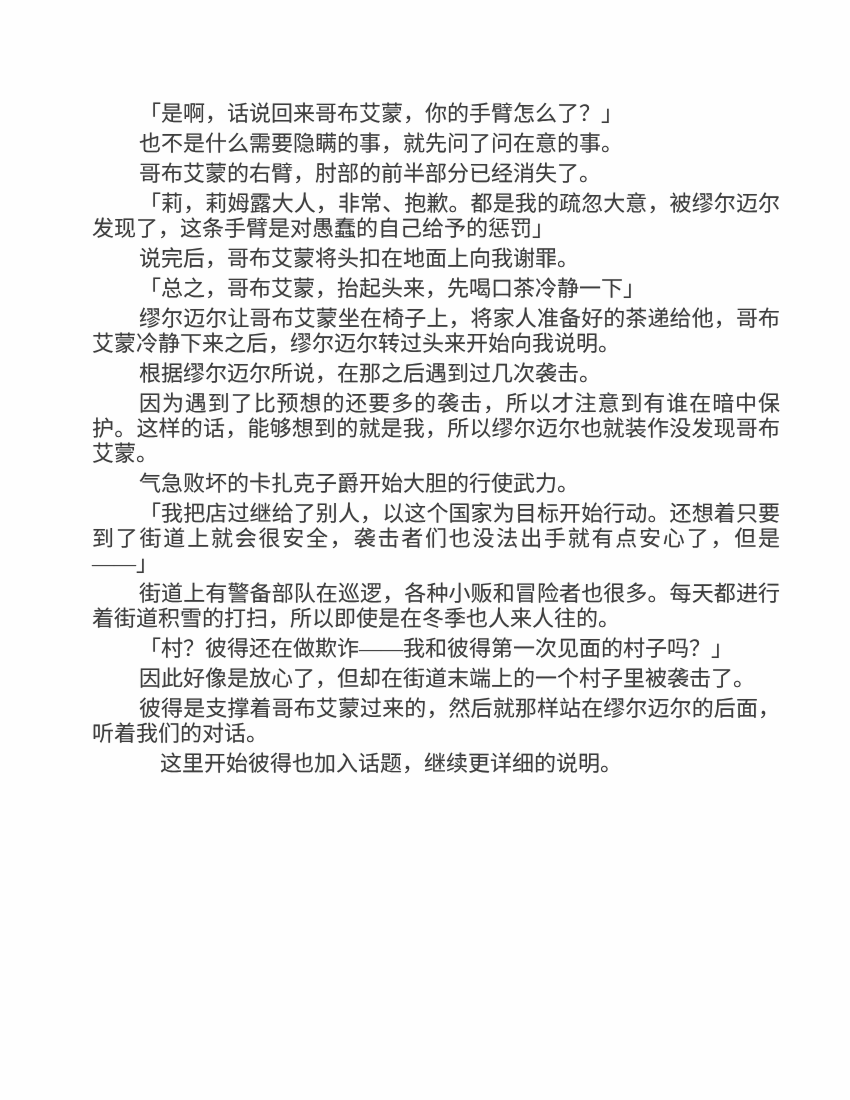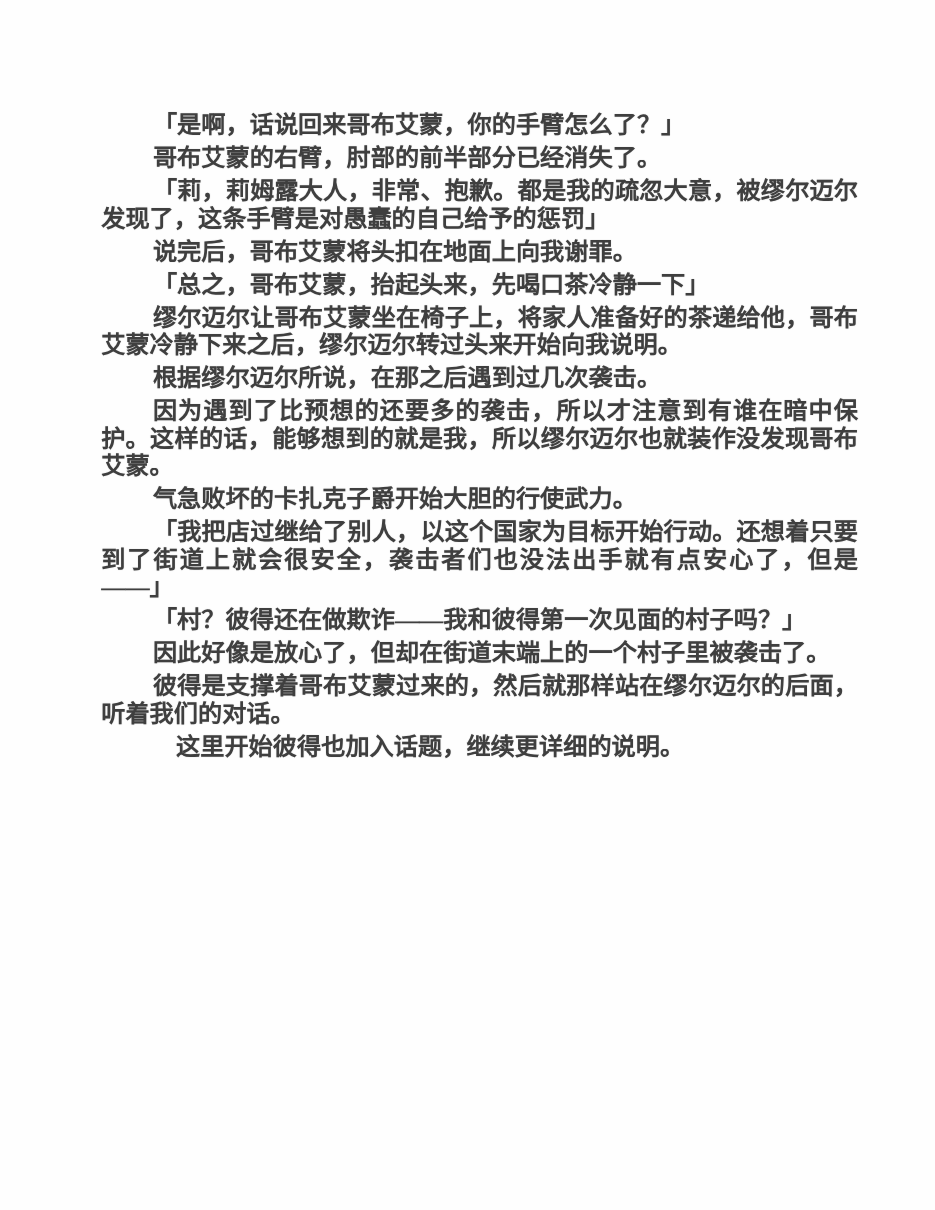--- a/index.html
+++ b/index.html
@@ -18,44 +18,45 @@
   .text-block {
     position: absolute;
     left: 92px;
     top: 101px;
     width: 688px;
     color: #3f3f3f;
     font-size: 22px;
     line-height: 25px;
     text-align: justify;
     text-shadow: 0 0 1px rgba(80, 80, 80, 0.35);
-    font-weight: bold;
   }
   .text-block p {
     margin: 0 0 5px 0;
     text-indent: 47px;
     word-break: break-all;
   }
   .text-block p.deep-indent {
     text-indent: 68px;
   }
 </style>
 </head>
 <body>
 
 <div class="page">
   <div class="text-block">
     <p>「是啊，话说回来哥布艾蒙，你的手臂怎么了？」</p>
+    <p>也不是什么需要隐瞒的事，就先问了问在意的事。</p>
     <p>哥布艾蒙的右臂，肘部的前半部分已经消失了。</p>
     <p>「莉，莉姆露大人，非常、抱歉。都是我的疏忽大意，被缪尔迈尔发现了，这条手臂是对愚蠢的自己给予的惩罚」</p>
     <p>说完后，哥布艾蒙将头扣在地面上向我谢罪。</p>
     <p>「总之，哥布艾蒙，抬起头来，先喝口茶冷静一下」</p>
     <p>缪尔迈尔让哥布艾蒙坐在椅子上，将家人准备好的茶递给他，哥布艾蒙冷静下来之后，缪尔迈尔转过头来开始向我说明。</p>
     <p>根据缪尔迈尔所说，在那之后遇到过几次袭击。</p>
     <p>因为遇到了比预想的还要多的袭击，所以才注意到有谁在暗中保护。这样的话，能够想到的就是我，所以缪尔迈尔也就装作没发现哥布艾蒙。</p>
     <p>气急败坏的卡扎克子爵开始大胆的行使武力。</p>
     <p>「我把店过继给了别人，以这个国家为目标开始行动。还想着只要到了街道上就会很安全，袭击者们也没法出手就有点安心了，但是——」</p>
+    <p>街道上有警备部队在巡逻，各种小贩和冒险者也很多。每天都进行着街道积雪的打扫，所以即使是在冬季也人来人往的。</p>
     <p>「村？彼得还在做欺诈——我和彼得第一次见面的村子吗？」</p>
     <p>因此好像是放心了，但却在街道末端上的一个村子里被袭击了。</p>
     <p>彼得是支撑着哥布艾蒙过来的，然后就那样站在缪尔迈尔的后面，听着我们的对话。</p>
     <p class="deep-indent">这里开始彼得也加入话题，继续更详细的说明。</p>
   </div>
 </div>
 
 </body></html>

